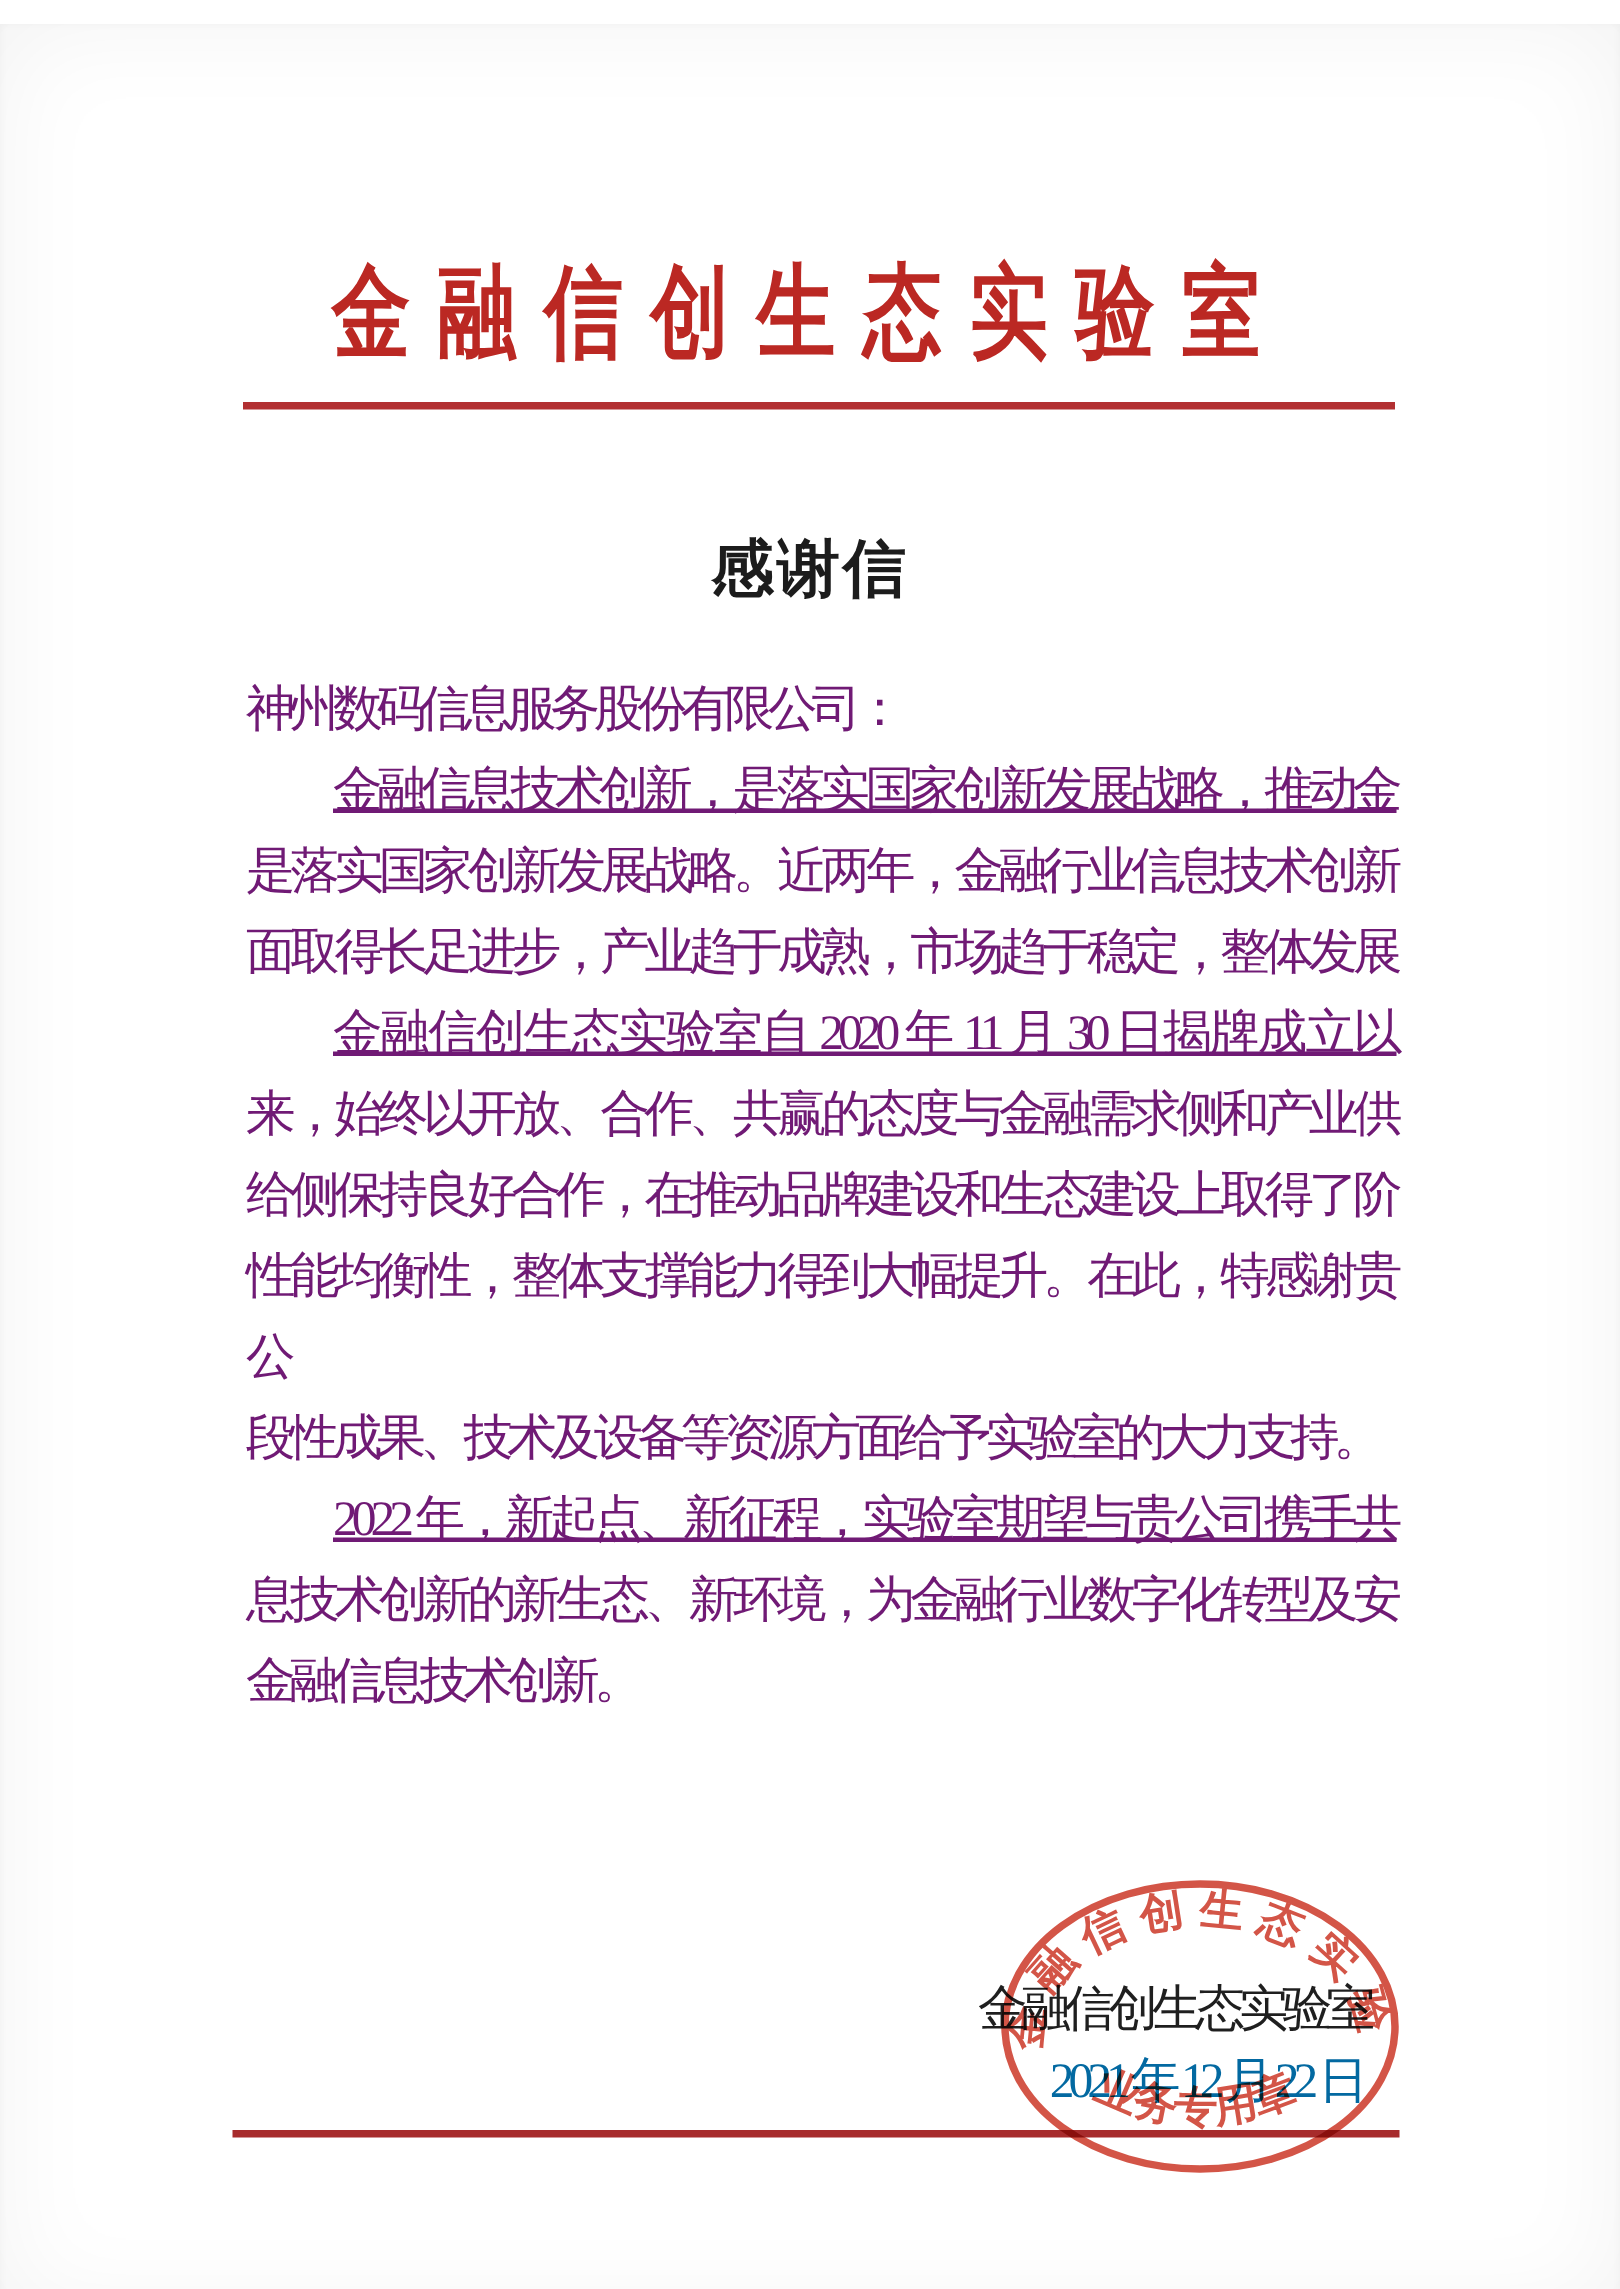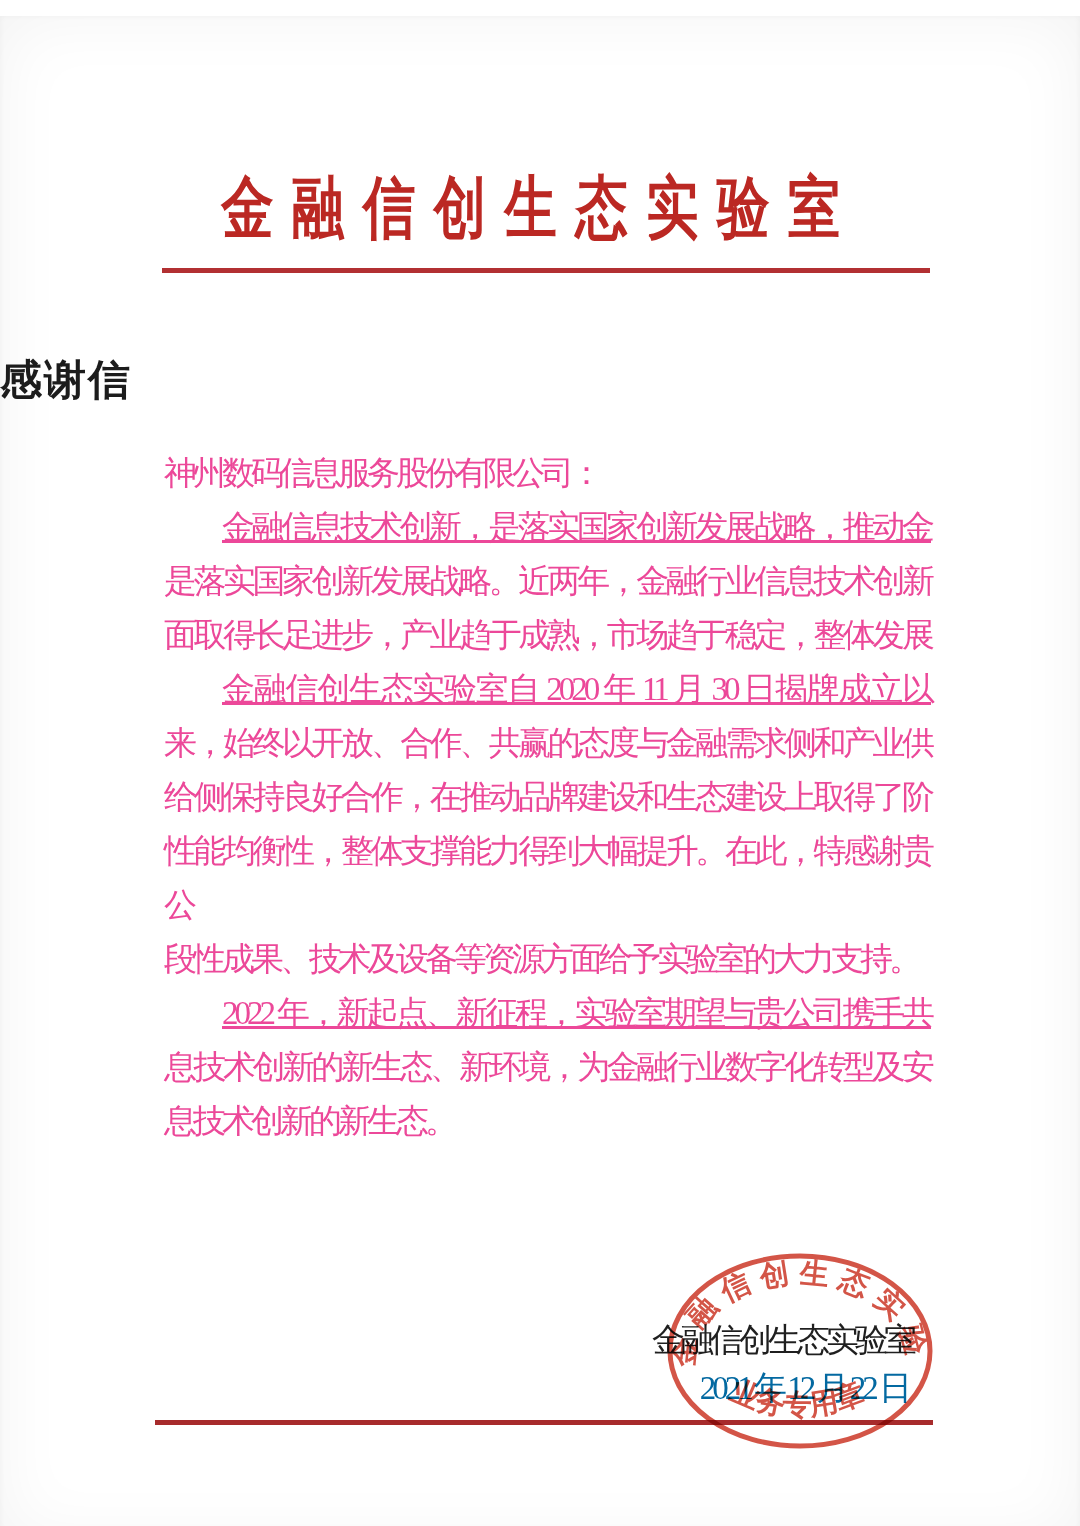--- a/index.html
+++ b/index.html
@@ -9,26 +9,26 @@
     font-family:"Liberation Serif","DejaVu Serif",serif;color:#262626;
   }
   .header-title{
     position:absolute;top:150px;left:0;width:1080px;margin:0;text-align:center;
     font-size:68px;line-height:84px;font-weight:bold;color:#bb2823;
     letter-spacing:24px;white-space:nowrap;
     transform:scaleX(.77);transform-origin:50% 50%;
   }
   .header-rule{position:absolute;top:252px;left:162px;width:768px;height:5px;background:#b23032;}
   .letter-title{
-    position:absolute;top:334px;left:0;width:1080px;margin:0;
+    position:absolute;top:334px;left:0;width:1080px;margin:0;text-align:center;
     font-size:42px;line-height:60px;font-weight:bold;color:#1c1c1c;letter-spacing:2px;
   }
   .letter-body{
     position:absolute;top:430px;left:164px;width:767px;
-    font-size:33px;letter-spacing:-4px;line-height:54px;color:#ec4899;
+    font-size:33px;letter-spacing:-4px;line-height:54px;color:#701a75;
   }
   .line{text-align:justify;text-align-last:justify;}
   .line.last{text-align-last:auto;}
   .line.salutation{text-align-last:auto;}
   .line.first{text-indent:58px;text-decoration:underline;}
   .sign-name{
     position:absolute;top:1300px;right:167px;margin:0;
     font-size:33px;letter-spacing:-4px;line-height:48px;color:#1f1f1f;
   }
   .sign-date{
@@ -64,21 +64,21 @@
         <div>
           <div class="line first">金融信创生态实验室自 2020 年 11 月 30 日揭牌成立以</div>
           <div class="line">来，始终以开放、合作、共赢的态度与金融需求侧和产业供</div>
           <div class="line">给侧保持良好合作，在推动品牌建设和生态建设上取得了阶</div>
           <div class="line">性能均衡性，整体支撑能力得到大幅提升。在此，特感谢贵公</div>
           <div class="line last">段性成果、技术及设备等资源方面给予实验室的大力支持。</div>
         </div>
         <div>
           <div class="line first">2022 年，新起点、新征程，实验室期望与贵公司携手共</div>
           <div class="line">息技术创新的新生态、新环境，为金融行业数字化转型及安</div>
-          <div class="line last">息技术创新的新生态。</div>
+          <div class="line last">金融信息技术创新。</div>
         </div>
       </div>
   </div>
 
   <p class="sign-name">金融信创生态实验室</p>
   <p class="sign-date">2021 年 12 月 22 日</p>
 
   <div class="footer-rule"></div>
 
   <svg class="stamp" viewBox="0 0 274 200" xmlns="http://www.w3.org/2000/svg" aria-hidden="true">

